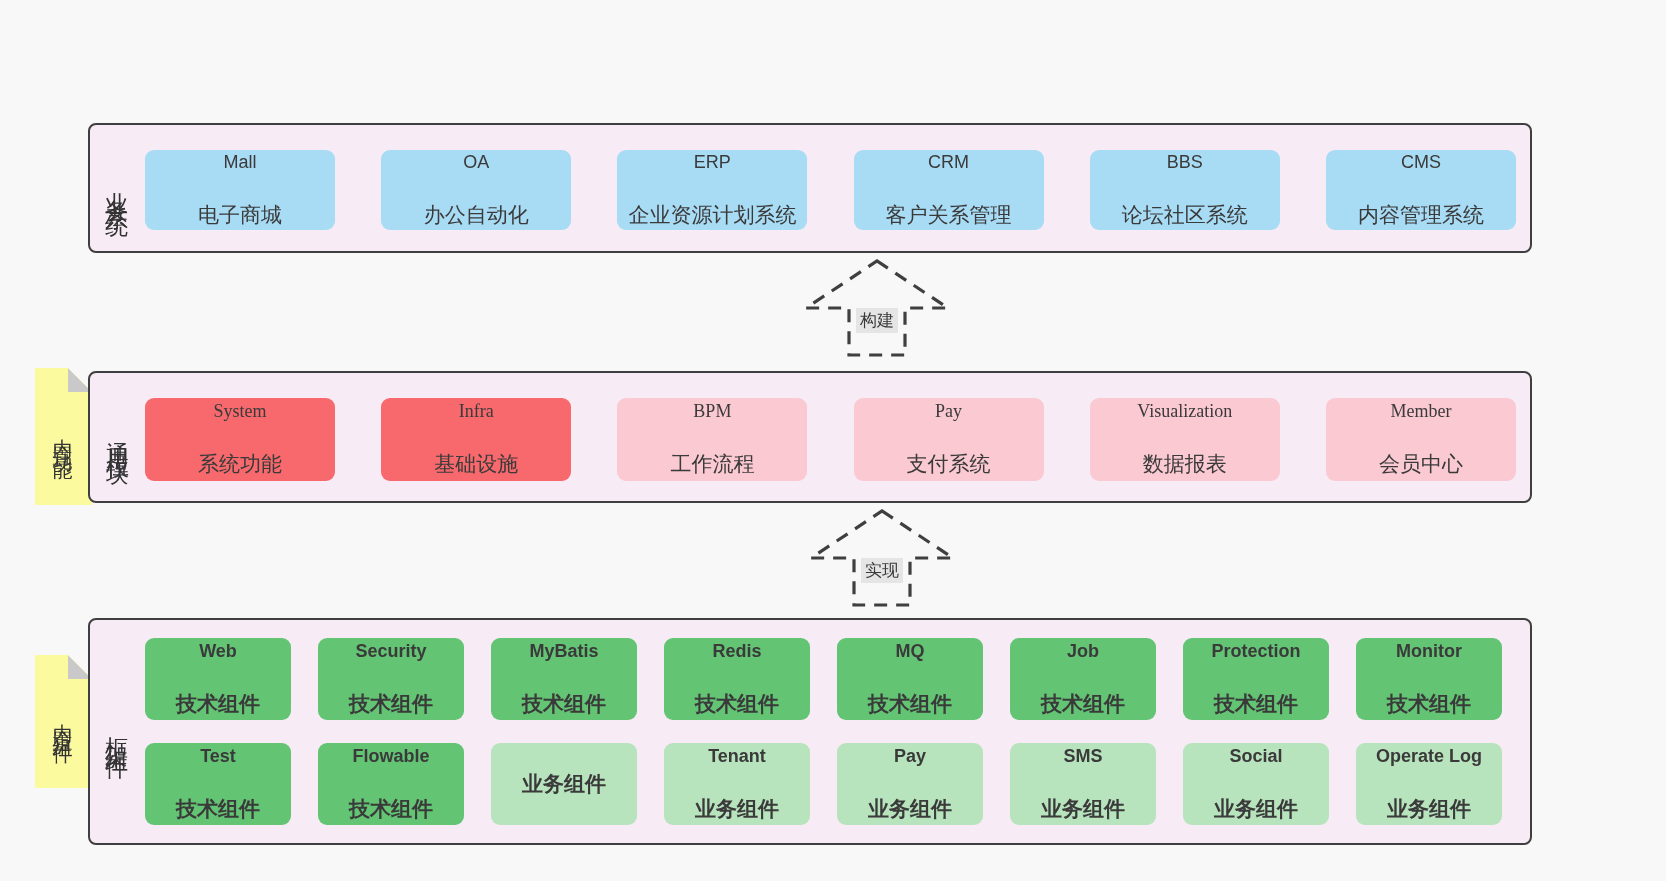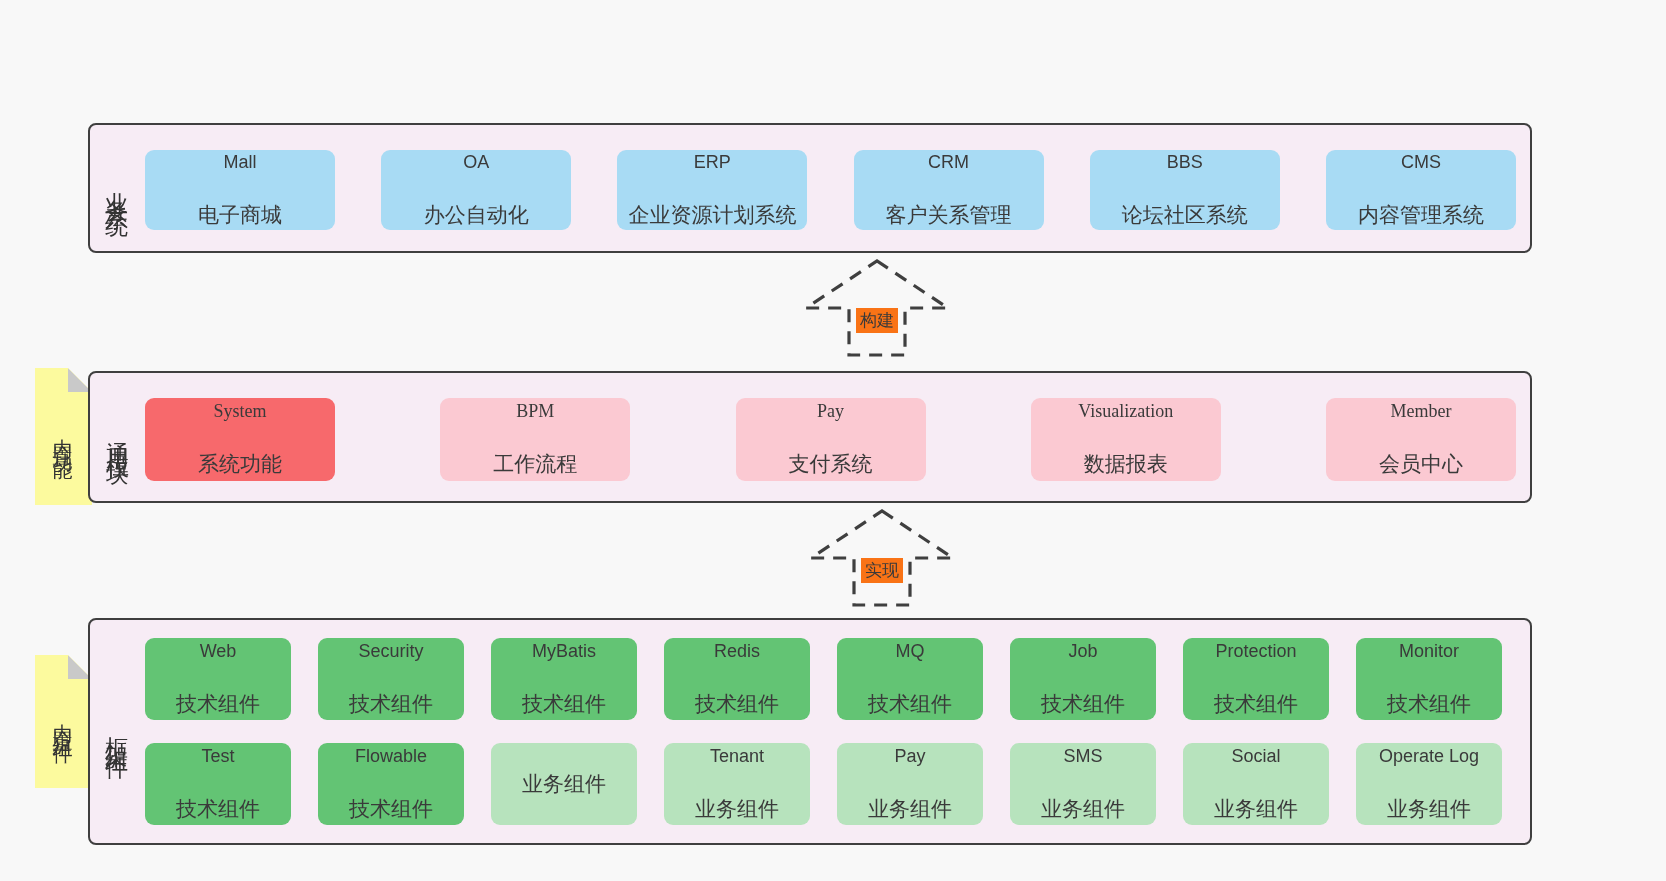--- a/index.html
+++ b/index.html
@@ -46,35 +46,35 @@
   #band-modules  .box-row{top:25px;height:83px;}
   #band-components .box-row{left:55px;right:28px;height:82px;}
   #components-row-1{top:18px;}
   #components-row-2{top:123px;}
   .box{
     flex:0 0 190px;border-radius:9px;
     display:flex;flex-direction:column;justify-content:center;align-items:center;
     text-align:center;line-height:1.42;font-size:18px;
     padding:2px 8px;box-sizing:border-box;gap:25px;
   }
-  #band-components .box{flex:0 0 146px;}
+  #band-components .box{flex:0 0 146px;font-weight:bold;}
   .box .zh{font-size:21px;}
   .blue{background:#a8dbf4;}
   .red{background:#f7696c;}
   .pink{background:#fbc9d2;}
   .green{background:#63c474;}
   .lightgreen{background:#b7e3bd;}
   
   .arrow{position:absolute;width:150px;height:100px;}
   #arrow-build{left:802px;top:258px;}
   #arrow-implement{left:807px;top:508px;}
   .arrow svg{position:absolute;inset:0;}
   .arrow-label{
     position:absolute;left:50%;top:50px;transform:translateX(-50%);
-    background:#f97316;font-size:17px;padding:1px 4px;color:#3a3a3a;
+    background:#e5e5e5;font-size:17px;padding:1px 4px;color:#3a3a3a;
     white-space:nowrap;
   }
 </style>
 </head>
 <body>
 
 <div class="note" id="note-modules">
   <div class="note-fold"></div>
   <div class="note-text">内置功能</div>
 </div>
@@ -121,20 +121,24 @@
   <span class="arrow-label">构建</span>
 </div>
 
 <div class="band" id="band-modules">
   <div class="band-title">通用模块</div>
   <div class="box-row">
     <div class="box red">
       <span class="en">System</span>
       <span class="zh">系统功能</span>
     </div>
+    <div class="box red">
+      <span class="en">Infra</span>
+      <span class="zh">基础设施</span>
+    </div>
     <div class="box pink">
       <span class="en">BPM</span>
       <span class="zh">工作流程</span>
     </div>
     <div class="box pink">
       <span class="en">Pay</span>
       <span class="zh">支付系统</span>
     </div>
     <div class="box pink">
       <span class="en">Visualization</span>

